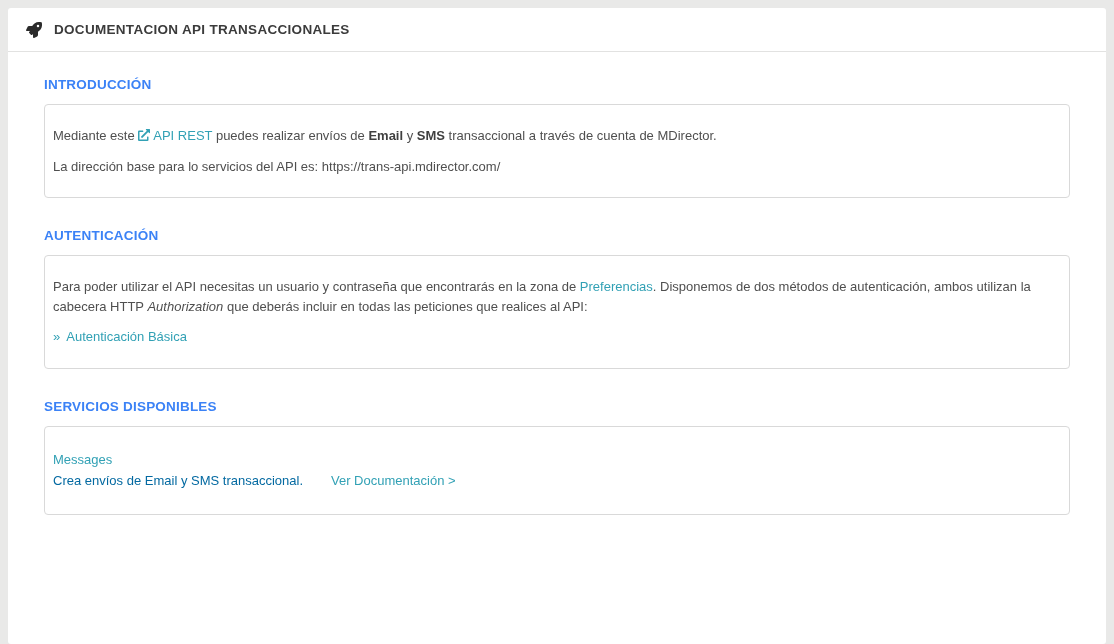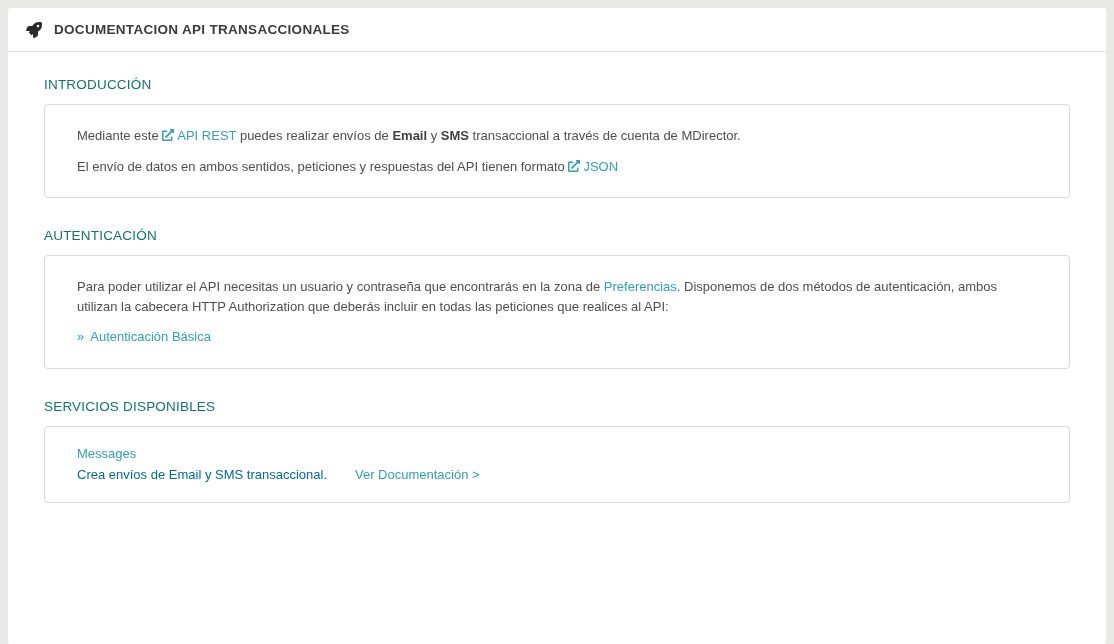--- a/index.html
+++ b/index.html
@@ -33,57 +33,57 @@
     font-size: 13.5px;
     font-weight: 700;
     color: #3b3b3b;
     letter-spacing: .3px;
   }
   .content { padding: 25px 36px 20px 36px; }
   .section { margin-bottom: 30px; }
   .section:last-child { margin-bottom: 0; }
   .section-title {
     font-size: 13.5px;
-    font-weight: 400;
-    color: #0f766e;
+    font-weight: 700;
+    color: #3b82f6;
     letter-spacing: .2px;
     margin: 0 0 12px 0;
   }
   .box {
     border: 1px solid #d9d9d9;
     border-radius: 4px;
-    padding: 10px 32px;
+    padding: 10px 8px;
     background: #ffffff;
   }
   .box p {
     margin: 11px 0;
     font-size: 13px;
     line-height: 1.5;
     color: #4f4f4f;
   }
   a.link {
     color: #32a1b5;
     text-decoration: none;
     cursor: pointer;
   }
   .ext-icon {
     width: 12px; height: 12px;
     fill: #32a1b5;
     vertical-align: -1px;
     margin-right: 3px;
   }
   b { font-weight: 700; color: #3f3f3f; }
-  .it { }
+  .it { font-style: italic; }
   .auth-item {
     margin: 5px 0;
     font-size: 13px;
     line-height: 1.4;
   }
   .auth-item .bullet { color: #32a1b5; margin-right: 6px; }
-  .service { margin: 8px 0; font-size: 13px; line-height: 1.4; }
+  .service { margin: 14px 0; font-size: 13px; line-height: 1.4; }
   .service-name {
     display: inline-block;
     color: #32a1b5;
     margin-bottom: 3px;
   }
   .service-desc { color: #0369a1; }
   .ver-link { margin-left: 28px; }
 </style>
 </head>
 <body>
@@ -100,25 +100,21 @@
   <div class="content">
 
     <div class="section">
       <h2 class="section-title">INTRODUCCIÓN</h2>
       <div class="box">
         <p>
           <span>Mediante este </span><a class="link"><svg class="ext-icon" viewBox="0 0 512 512" aria-hidden="true">
                 <path d="M432,320H400a16,16,0,0,0-16,16V448H64V128H208a16,16,0,0,0,16-16V80a16,16,0,0,0-16-16H48A48,48,0,0,0,0,112V464a48,48,0,0,0,48,48H400a48,48,0,0,0,48-48V336A16,16,0,0,0,432,320ZM488,0h-128c-21.37,0-32.05,25.91-17,41l35.73,35.73L135,320.37a24,24,0,0,0,0,34L157.67,377a24,24,0,0,0,34,0L435.28,133.32,471,169c15,15,41,4.5,41-17V24A24,24,0,0,0,488,0Z"></path>
               </svg><span>API REST</span></a><span> puedes realizar envíos de </span><b>Email</b><span> y </span><b>SMS</b><span> transaccional a través de cuenta de MDirector.</span>
         </p>
-        <p>
-          <span>El envío de datos en ambos sentidos, peticiones y respuestas del API tienen formato </span><a class="link"><svg class="ext-icon" viewBox="0 0 512 512" aria-hidden="true">
-                <path d="M432,320H400a16,16,0,0,0-16,16V448H64V128H208a16,16,0,0,0,16-16V80a16,16,0,0,0-16-16H48A48,48,0,0,0,0,112V464a48,48,0,0,0,48,48H400a48,48,0,0,0,48-48V336A16,16,0,0,0,432,320ZM488,0h-128c-21.37,0-32.05,25.91-17,41l35.73,35.73L135,320.37a24,24,0,0,0,0,34L157.67,377a24,24,0,0,0,34,0L435.28,133.32,471,169c15,15,41,4.5,41-17V24A24,24,0,0,0,488,0Z"></path>
-              </svg><span>JSON</span></a>
-        </p>
+        <p>La dirección base para lo servicios del API es: https://trans-api.mdirector.com/</p>
       </div>
     </div>
 
     <div class="section">
       <h2 class="section-title">AUTENTICACIÓN</h2>
       <div class="box">
         <p>
           <span>Para poder utilizar el API necesitas un usuario y contraseña que encontrarás en la zona de </span><a class="link">Preferencias</a><span>. Disponemos de dos métodos de autenticación, ambos utilizan la cabecera HTTP </span><span class="it">Authorization</span><span> que deberás incluir en todas las peticiones que realices al API:</span>
         </p>
         <p class="auth-item">

